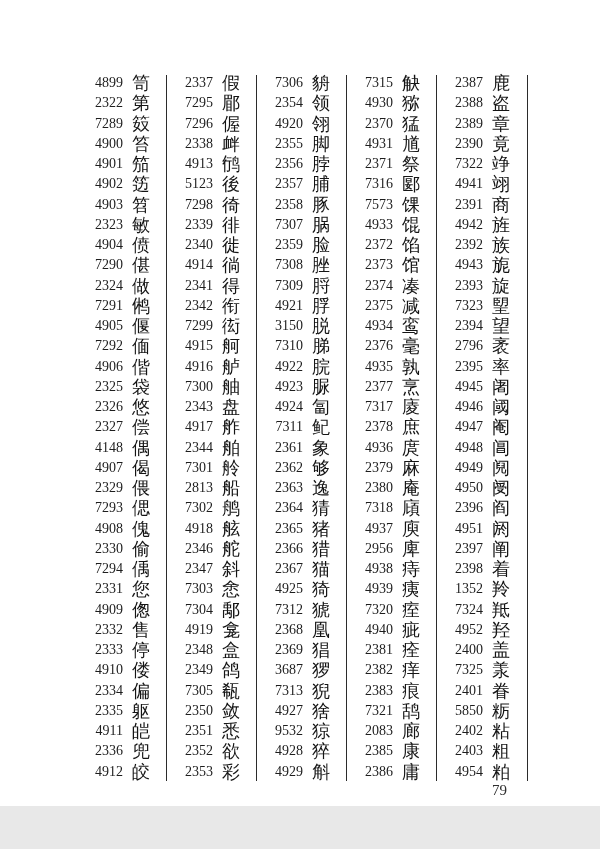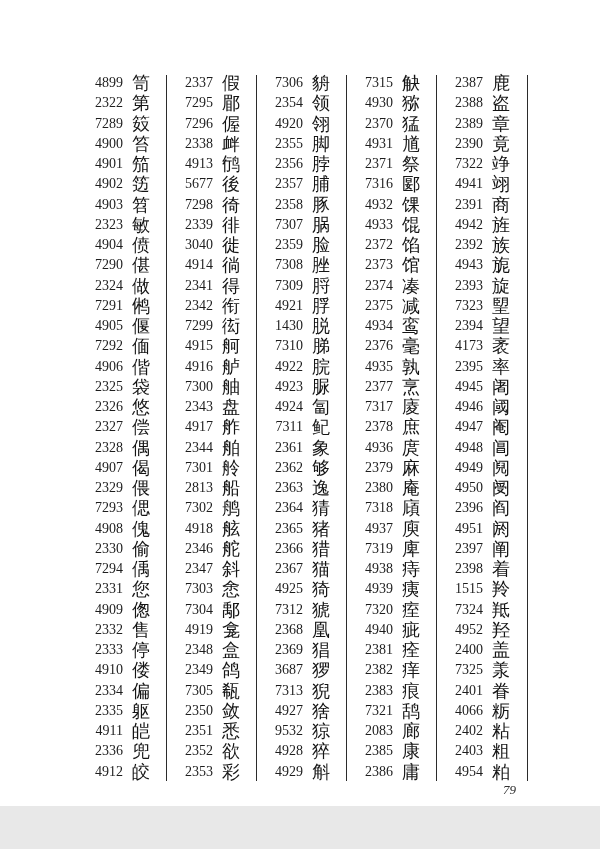--- a/index.html
+++ b/index.html
@@ -23,22 +23,22 @@
   }
   .char{
     margin-left:9px;font-size:18px;color:#141414;line-height:1;
     font-family:"Liberation Serif","DejaVu Serif",serif;
   }
   .vrule{
     position:absolute;top:75px;height:706px;width:1px;background:#2b2b2b;
   }
   .v1{left:166px}.v2{left:256px}.v3{left:346px}.v4{left:436px}.v5{left:527px}
   .pagenum{
-    position:absolute;left:492px;top:782px;width:24px;text-align:right;
-    font-size:13px;color:#2e2e2e;font-style:italic;
+    position:absolute;left:492px;top:782px;width:24px;text-align:left;
+    font-size:15px;color:#2e2e2e;
   }
 </style>
 </head>
 <body>
 
 <div class="page">
   <div class="chartable">
       <div class="colgroup">
         <div class="row">
           <span class="num">4899</span>
@@ -106,21 +106,21 @@
         </div>
         <div class="row">
           <span class="num">2326</span>
           <span class="char">悠</span>
         </div>
         <div class="row">
           <span class="num">2327</span>
           <span class="char">偿</span>
         </div>
         <div class="row">
-          <span class="num">2328</span>
+          <span class="num">4148</span>
           <span class="char">偶</span>
         </div>
         <div class="row">
           <span class="num">4907</span>
           <span class="char">偈</span>
         </div>
         <div class="row">
           <span class="num">2329</span>
           <span class="char">偎</span>
         </div>
@@ -196,33 +196,33 @@
         </div>
         <div class="row">
           <span class="num">2338</span>
           <span class="char">衅</span>
         </div>
         <div class="row">
           <span class="num">4913</span>
           <span class="char">鸻</span>
         </div>
         <div class="row">
-          <span class="num">5677</span>
+          <span class="num">5123</span>
           <span class="char">後</span>
         </div>
         <div class="row">
           <span class="num">7298</span>
           <span class="char">徛</span>
         </div>
         <div class="row">
           <span class="num">2339</span>
           <span class="char">徘</span>
         </div>
         <div class="row">
-          <span class="num">3040</span>
+          <span class="num">2340</span>
           <span class="char">徙</span>
         </div>
         <div class="row">
           <span class="num">4914</span>
           <span class="char">徜</span>
         </div>
         <div class="row">
           <span class="num">2341</span>
           <span class="char">得</span>
         </div>
@@ -366,21 +366,21 @@
         </div>
         <div class="row">
           <span class="num">7309</span>
           <span class="char">脟</span>
         </div>
         <div class="row">
           <span class="num">4921</span>
           <span class="char">脬</span>
         </div>
         <div class="row">
-          <span class="num">1430</span>
+          <span class="num">3150</span>
           <span class="char">脱</span>
         </div>
         <div class="row">
           <span class="num">7310</span>
           <span class="char">䏲</span>
         </div>
         <div class="row">
           <span class="num">4922</span>
           <span class="char">脘</span>
         </div>
@@ -484,21 +484,21 @@
         </div>
         <div class="row">
           <span class="num">2371</span>
           <span class="char">祭</span>
         </div>
         <div class="row">
           <span class="num">7316</span>
           <span class="char">郾</span>
         </div>
         <div class="row">
-          <span class="num">4932</span>
+          <span class="num">7573</span>
           <span class="char">馃</span>
         </div>
         <div class="row">
           <span class="num">4933</span>
           <span class="char">馄</span>
         </div>
         <div class="row">
           <span class="num">2372</span>
           <span class="char">馅</span>
         </div>
@@ -552,21 +552,21 @@
         </div>
         <div class="row">
           <span class="num">7318</span>
           <span class="char">廎</span>
         </div>
         <div class="row">
           <span class="num">4937</span>
           <span class="char">庾</span>
         </div>
         <div class="row">
-          <span class="num">7319</span>
+          <span class="num">2956</span>
           <span class="char">庳</span>
         </div>
         <div class="row">
           <span class="num">4938</span>
           <span class="char">痔</span>
         </div>
         <div class="row">
           <span class="num">4939</span>
           <span class="char">痍</span>
         </div>
@@ -654,21 +654,21 @@
         </div>
         <div class="row">
           <span class="num">7323</span>
           <span class="char">朢</span>
         </div>
         <div class="row">
           <span class="num">2394</span>
           <span class="char">望</span>
         </div>
         <div class="row">
-          <span class="num">4173</span>
+          <span class="num">2796</span>
           <span class="char">袤</span>
         </div>
         <div class="row">
           <span class="num">2395</span>
           <span class="char">率</span>
         </div>
         <div class="row">
           <span class="num">4945</span>
           <span class="char">阇</span>
         </div>
@@ -702,21 +702,21 @@
         </div>
         <div class="row">
           <span class="num">2397</span>
           <span class="char">阐</span>
         </div>
         <div class="row">
           <span class="num">2398</span>
           <span class="char">着</span>
         </div>
         <div class="row">
-          <span class="num">1515</span>
+          <span class="num">1352</span>
           <span class="char">羚</span>
         </div>
         <div class="row">
           <span class="num">7324</span>
           <span class="char">羝</span>
         </div>
         <div class="row">
           <span class="num">4952</span>
           <span class="char">羟</span>
         </div>
@@ -726,21 +726,21 @@
         </div>
         <div class="row">
           <span class="num">7325</span>
           <span class="char">羕</span>
         </div>
         <div class="row">
           <span class="num">2401</span>
           <span class="char">眷</span>
         </div>
         <div class="row">
-          <span class="num">4066</span>
+          <span class="num">5850</span>
           <span class="char">粝</span>
         </div>
         <div class="row">
           <span class="num">2402</span>
           <span class="char">粘</span>
         </div>
         <div class="row">
           <span class="num">2403</span>
           <span class="char">粗</span>
         </div>

